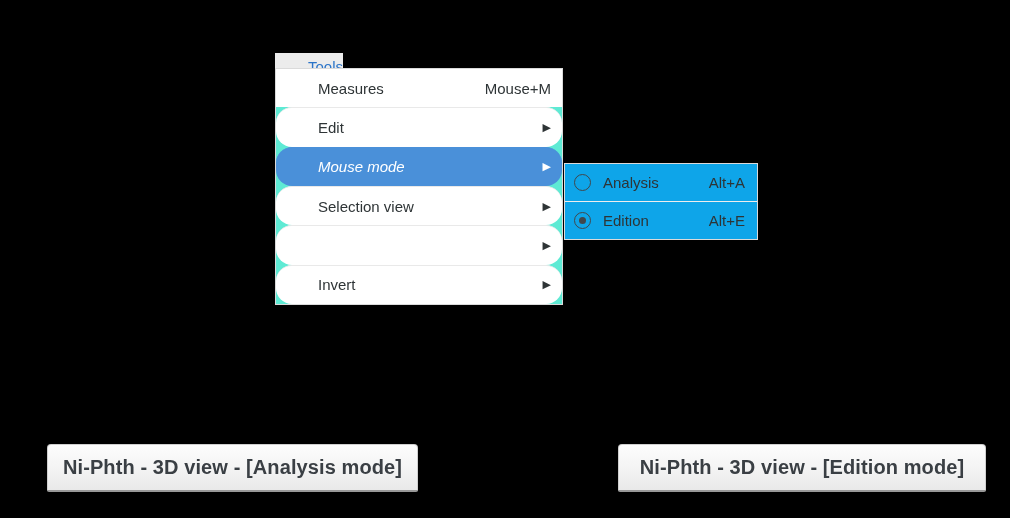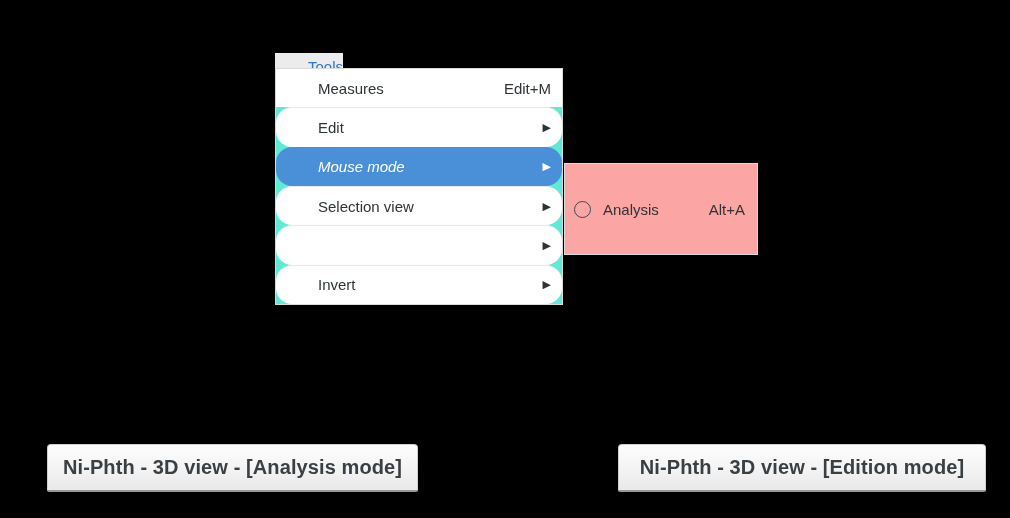--- a/index.html
+++ b/index.html
@@ -45,22 +45,22 @@
   }
   .menu-item.highlighted {
     background: #4a90d9; color: #ffffff;
     border-top-color: #4a90d9;
     font-style: italic;
   }
   .menu-item.highlighted .arrow { color: #ffffff; }
 
   
   .submenu {
-    position: absolute; left: 564px; top: 163px; width: 194px; height: 92px;
-    background: #fca5a5;
+    position: absolute; left: 564px; top: 163px; width: 194px; height: 77px;
+    background: #0ea5e9;
     border: 1px solid #dadada;
     display: flex; flex-direction: column;
   }
   .submenu-item {
     flex: 1;
     display: flex; align-items: center;
     padding-left: 9px; padding-right: 12px;
     font-size: 15px; color: #2e3436;
   }
   .submenu-item + .submenu-item { border-top: 1px solid #eeeeee; }
@@ -98,21 +98,21 @@
 <div class="canvas">
 
   <div class="menubar-btn">
     <span>Tools</span>
   </div>
 
   <div class="menu">
 
     <div class="menu-item">
       <span>Measures</span>
-      <span class="accel">Edit+M</span>
+      <span class="accel">Mouse+M</span>
     </div>
 
     <div class="menu-item">
       <span>Edit</span>
       <span class="arrow">▶</span>
     </div>
 
     <div class="menu-item highlighted">
       <span>Mouse mode</span>
       <span class="arrow">▶</span>
@@ -135,20 +135,27 @@
   </div>
 
   <div class="submenu">
 
     <div class="submenu-item">
       <span class="radio"></span>
       <span>Analysis</span>
       <span class="accel">Alt+A</span>
     </div>
 
+    <div class="submenu-item">
+      <span class="radio checked">
+          <span class="dot"></span>
+        </span>
+      <span>Edition</span>
+      <span class="accel">Alt+E</span>
+    </div>
 
   </div>
 
   <div class="titlebar titlebar-left">
     <span>Ni-Phth - 3D view - [Analysis mode]</span>
   </div>
 
   <div class="titlebar titlebar-right">
     <span>Ni-Phth - 3D view - [Edition mode]</span>
   </div>

